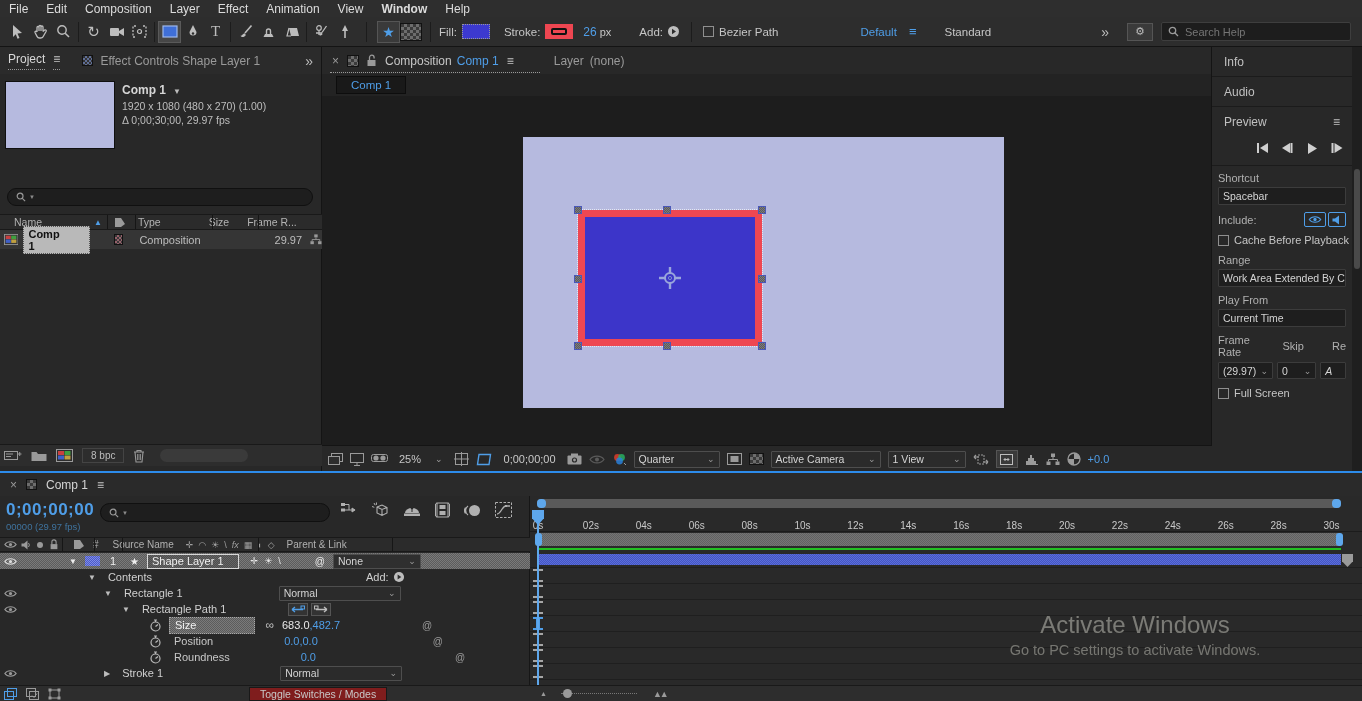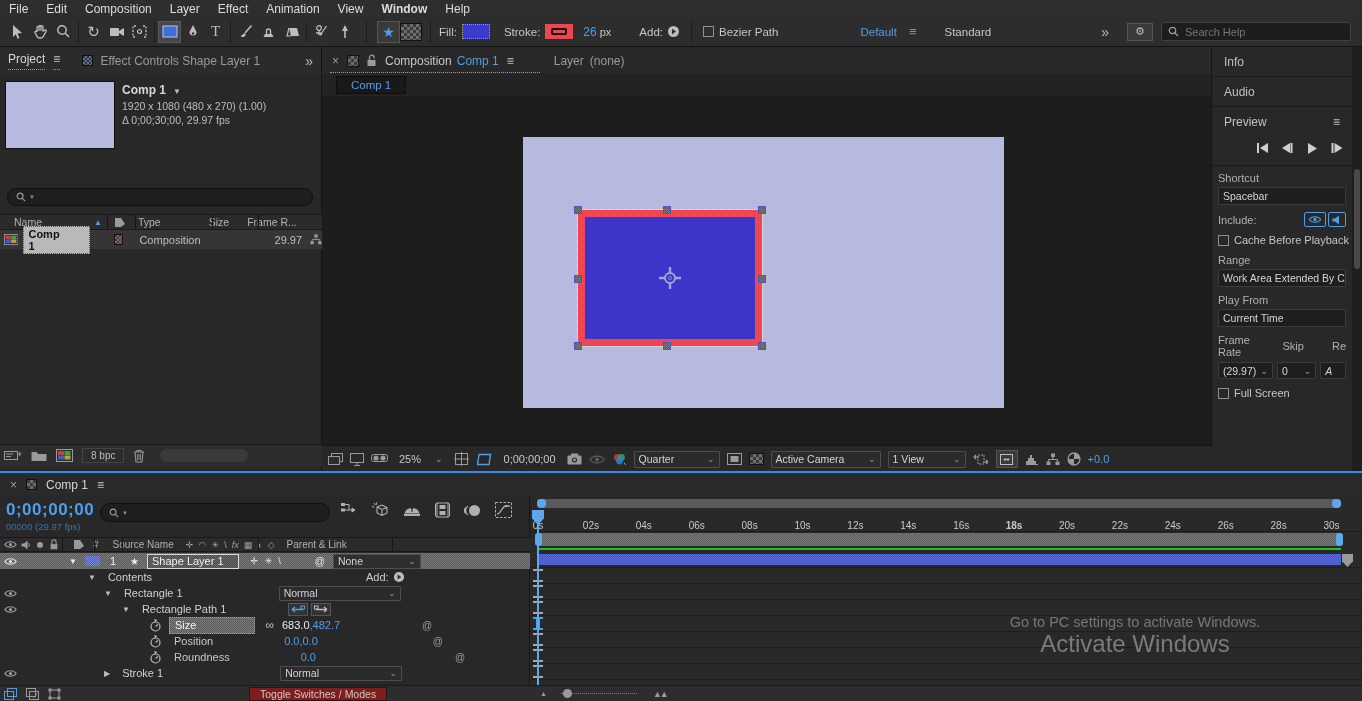--- a/index.html
+++ b/index.html
@@ -706,21 +706,21 @@
     <div class="abs" id="ruler" style="left:0;top:14px;width:832px;height:22px;border-bottom:1px solid #1c1c1c">
         <div class="tick" style="left: 8px;"><span>0s</span><span class="tm"></span></div>
         <div class="tick" style="left: 60.9px;"><span>02s</span><span class="tm"></span></div>
         <div class="tick" style="left: 113.8px;"><span>04s</span><span class="tm"></span></div>
         <div class="tick" style="left: 166.7px;"><span>06s</span><span class="tm"></span></div>
         <div class="tick" style="left: 219.6px;"><span>08s</span><span class="tm"></span></div>
         <div class="tick" style="left: 272.5px;"><span>10s</span><span class="tm"></span></div>
         <div class="tick" style="left: 325.4px;"><span>12s</span><span class="tm"></span></div>
         <div class="tick" style="left: 378.3px;"><span>14s</span><span class="tm"></span></div>
         <div class="tick" style="left: 431.2px;"><span>16s</span><span class="tm"></span></div>
-        <div class="tick" style="left: 484.1px; font-weight: bold;"><span>18s</span><span class="tm"></span></div>
+        <div class="tick" style="left: 484.1px;"><span>18s</span><span class="tm"></span></div>
         <div class="tick" style="left: 537px;"><span>20s</span><span class="tm"></span></div>
         <div class="tick" style="left: 589.9px;"><span>22s</span><span class="tm"></span></div>
         <div class="tick" style="left: 642.8px;"><span>24s</span><span class="tm"></span></div>
         <div class="tick" style="left: 695.7px;"><span>26s</span><span class="tm"></span></div>
         <div class="tick" style="left: 748.6px;"><span>28s</span><span class="tm"></span></div>
         <div class="tick" style="left: 801.5px;"><span>30s</span><span class="tm"></span></div>
       </div>
 
     <div class="abs stipple" style="left:7px;top:37px;width:804px;height:13px;background-image:repeating-conic-gradient(#757575 0 25%,#626262 0 50%);border-radius:2px">
       <div class="abs" style="left:-2px;top:0;width:7px;height:13px;background:#5ea7ec;border-radius:3px"></div>
@@ -779,16 +779,16 @@
     <div class="abs flex" style="left:0;top:189px;width:832px;height:16px;background:#2d2d2d;border-top:1px solid #191919;padding-left:10px">
       <span style="font-size:7px;color:#9a9a9a">▲</span>
       <div class="flex" style="margin-left:14px;width:76px;border-top:1px dotted #777;position:relative;height:0">
         <div class="abs" style="left:2px;top:-5px;width:9px;height:9px;border-radius:50%;background:#9a9a9a"></div>
       </div>
       <span style="margin-left:16px;font-size:9px;color:#9a9a9a;letter-spacing:-2px">▲▲</span>
     </div>
   </div>
 
   <div class="abs" style="left:945px;top:138px;width:380px;text-align:center;z-index:8;pointer-events:none">
+    <div style="font-size:24px;color:rgba(205,205,195,0.5);font-weight:300">Activate Windows</div>
     <div style="font-size:14.5px;color:rgba(195,195,185,0.5);margin-top:3px">Go to PC settings to activate Windows.</div>
-    <div style="font-size:24px;color:rgba(205,205,195,0.5);font-weight:300">Activate Windows</div>
   </div>
 </div>
 
 </body></html>

